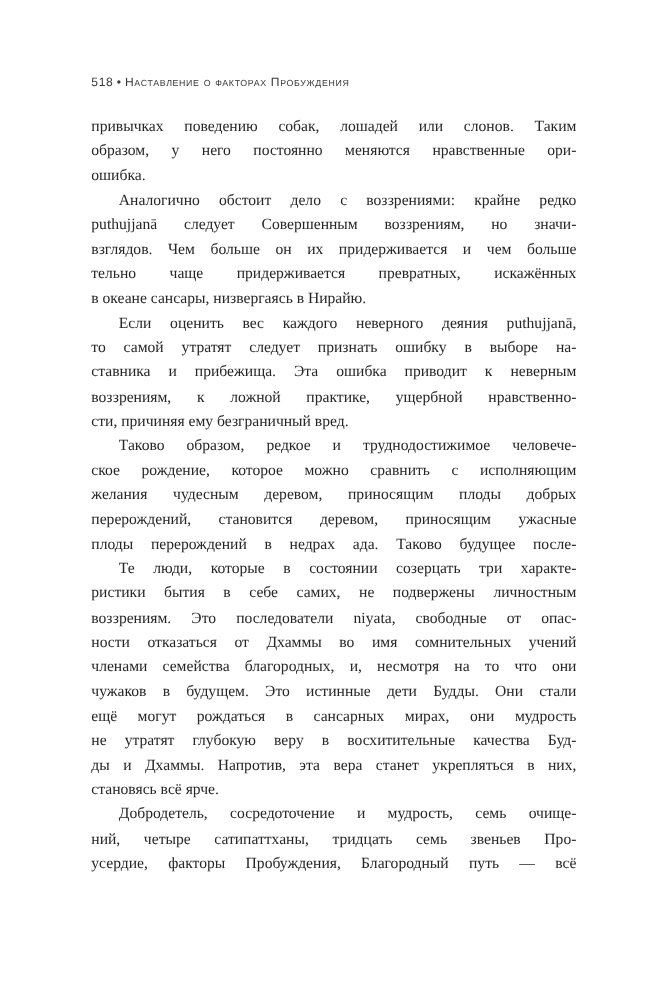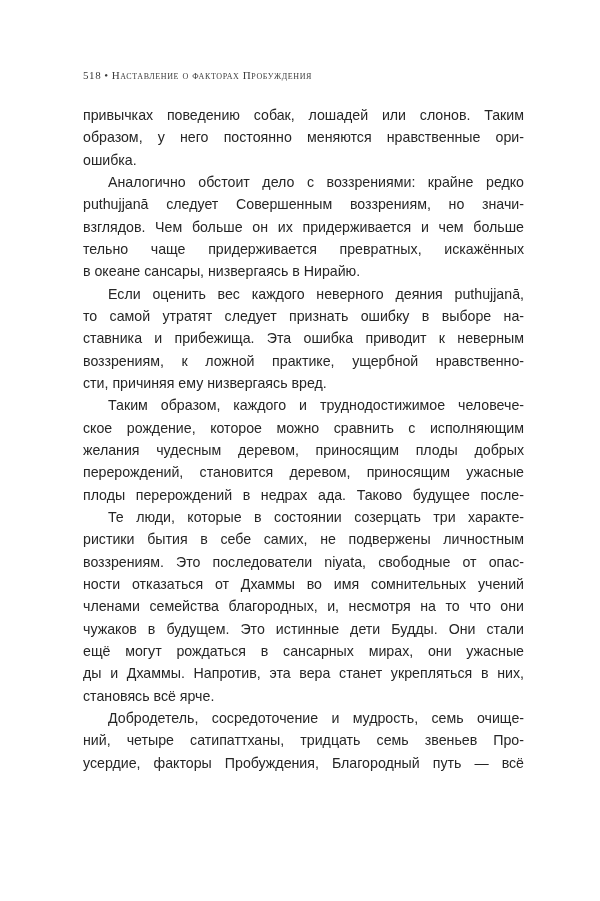--- a/index.html
+++ b/index.html
@@ -17,36 +17,36 @@
     .page {
       position: absolute;
       left: 83px;
       top: 0;
       width: 441px;
     }
     .running-head {
       position: absolute;
       top: 69px;
       left: 0;
-      font-family: Liberation Serif, serif;
+      font-family: Liberation Sans, sans-serif;
       font-size: 11px;
       letter-spacing: 0.6px;
       color: #3a3a3a;
       white-space: nowrap;
       font-variant: small-caps;
     }
     .running-head .sep {
       margin: 0 3px;
     }
     .body-text {
       position: absolute;
       top: 104px;
       left: 0;
       width: 441px;
-      font-family: Liberation Sans, sans-serif;
+      font-family: Liberation Serif, serif;
       font-size: 14.2px;
       line-height: 22.33px;
       color: #262626;
     }
     .line {
       display: block;
       white-space: nowrap;
       text-align: justify;
       text-align-last: justify;
       height: 22.33px;
@@ -82,39 +82,40 @@
       <span class="line">взглядов. Чем больше он их придерживается и чем больше</span>
       <span class="line">тельно чаще придерживается превратных, искажённых</span>
       <span class="line last">в океане сансары, низвергаясь в Нирайю.</span>
     </div>
 
     <div>
       <span class="line indent">Если оценить вес каждого неверного деяния puthujjanā,</span>
       <span class="line">то самой утратят следует признать ошибку в выборе на-</span>
       <span class="line">ставника и прибежища. Эта ошибка приводит к неверным</span>
       <span class="line">воззрениям, к ложной практике, ущербной нравственно-</span>
-      <span class="line last">сти, причиняя ему низвергаясь вред.</span>
+      <span class="line last">сти, причиняя ему безграничный вред.</span>
     </div>
 
     <div>
-      <span class="line indent">Таким образом, каждого и труднодостижимое человече-</span>
+      <span class="line indent">Таково образом, редкое и труднодостижимое человече-</span>
       <span class="line">ское рождение, которое можно сравнить с исполняющим</span>
       <span class="line">желания чудесным деревом, приносящим плоды добрых</span>
       <span class="line">перерождений, становится деревом, приносящим ужасные</span>
       <span class="line">плоды перерождений в недрах ада. Таково будущее после-</span>
     </div>
 
     <div>
       <span class="line indent">Те люди, которые в состоянии созерцать три характе-</span>
       <span class="line">ристики бытия в себе самих, не подвержены личностным</span>
       <span class="line">воззрениям. Это последователи niyata, свободные от опас-</span>
       <span class="line">ности отказаться от Дхаммы во имя сомнительных учений</span>
       <span class="line">членами семейства благородных, и, несмотря на то что они</span>
       <span class="line">чужаков в будущем. Это истинные дети Будды. Они стали</span>
-      <span class="line">ещё могут рождаться в сансарных мирах, они ужасные</span>
+      <span class="line">ещё могут рождаться в сансарных мирах, они мудрость</span>
+      <span class="line">не утратят глубокую веру в восхитительные качества Буд-</span>
       <span class="line">ды и Дхаммы. Напротив, эта вера станет укрепляться в них,</span>
       <span class="line last">становясь всё ярче.</span>
     </div>
 
     <div>
       <span class="line indent">Добродетель, сосредоточение и мудрость, семь очище-</span>
       <span class="line">ний, четыре сатипаттханы, тридцать семь звеньев Про-</span>
       <span class="line">усердие, факторы Пробуждения, Благородный путь — всё</span>
     </div>
 

